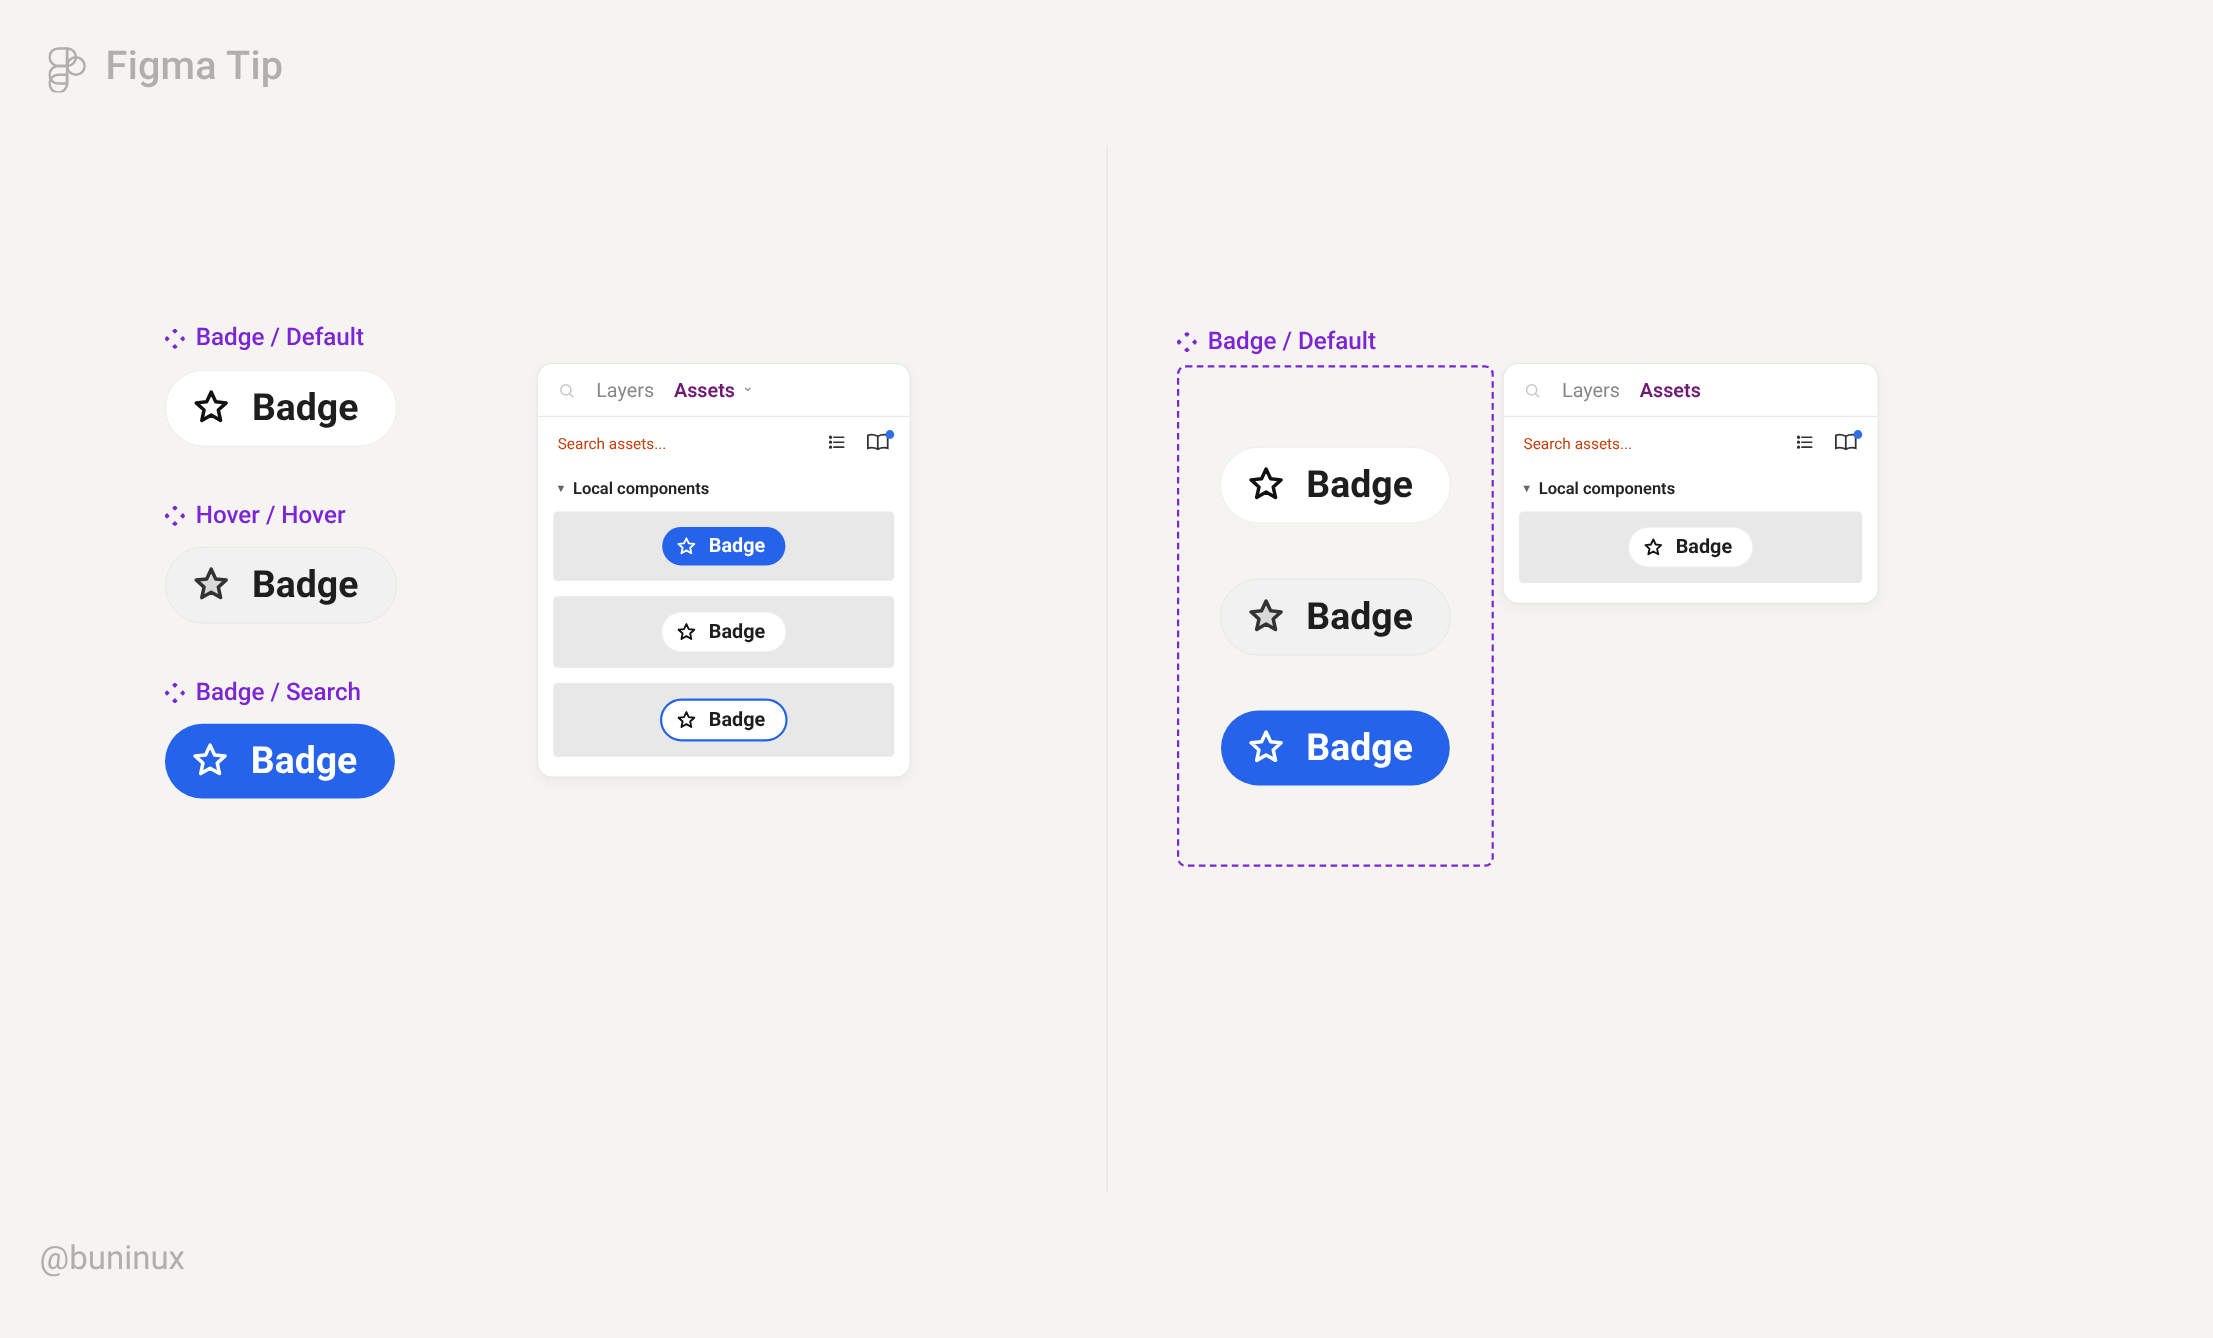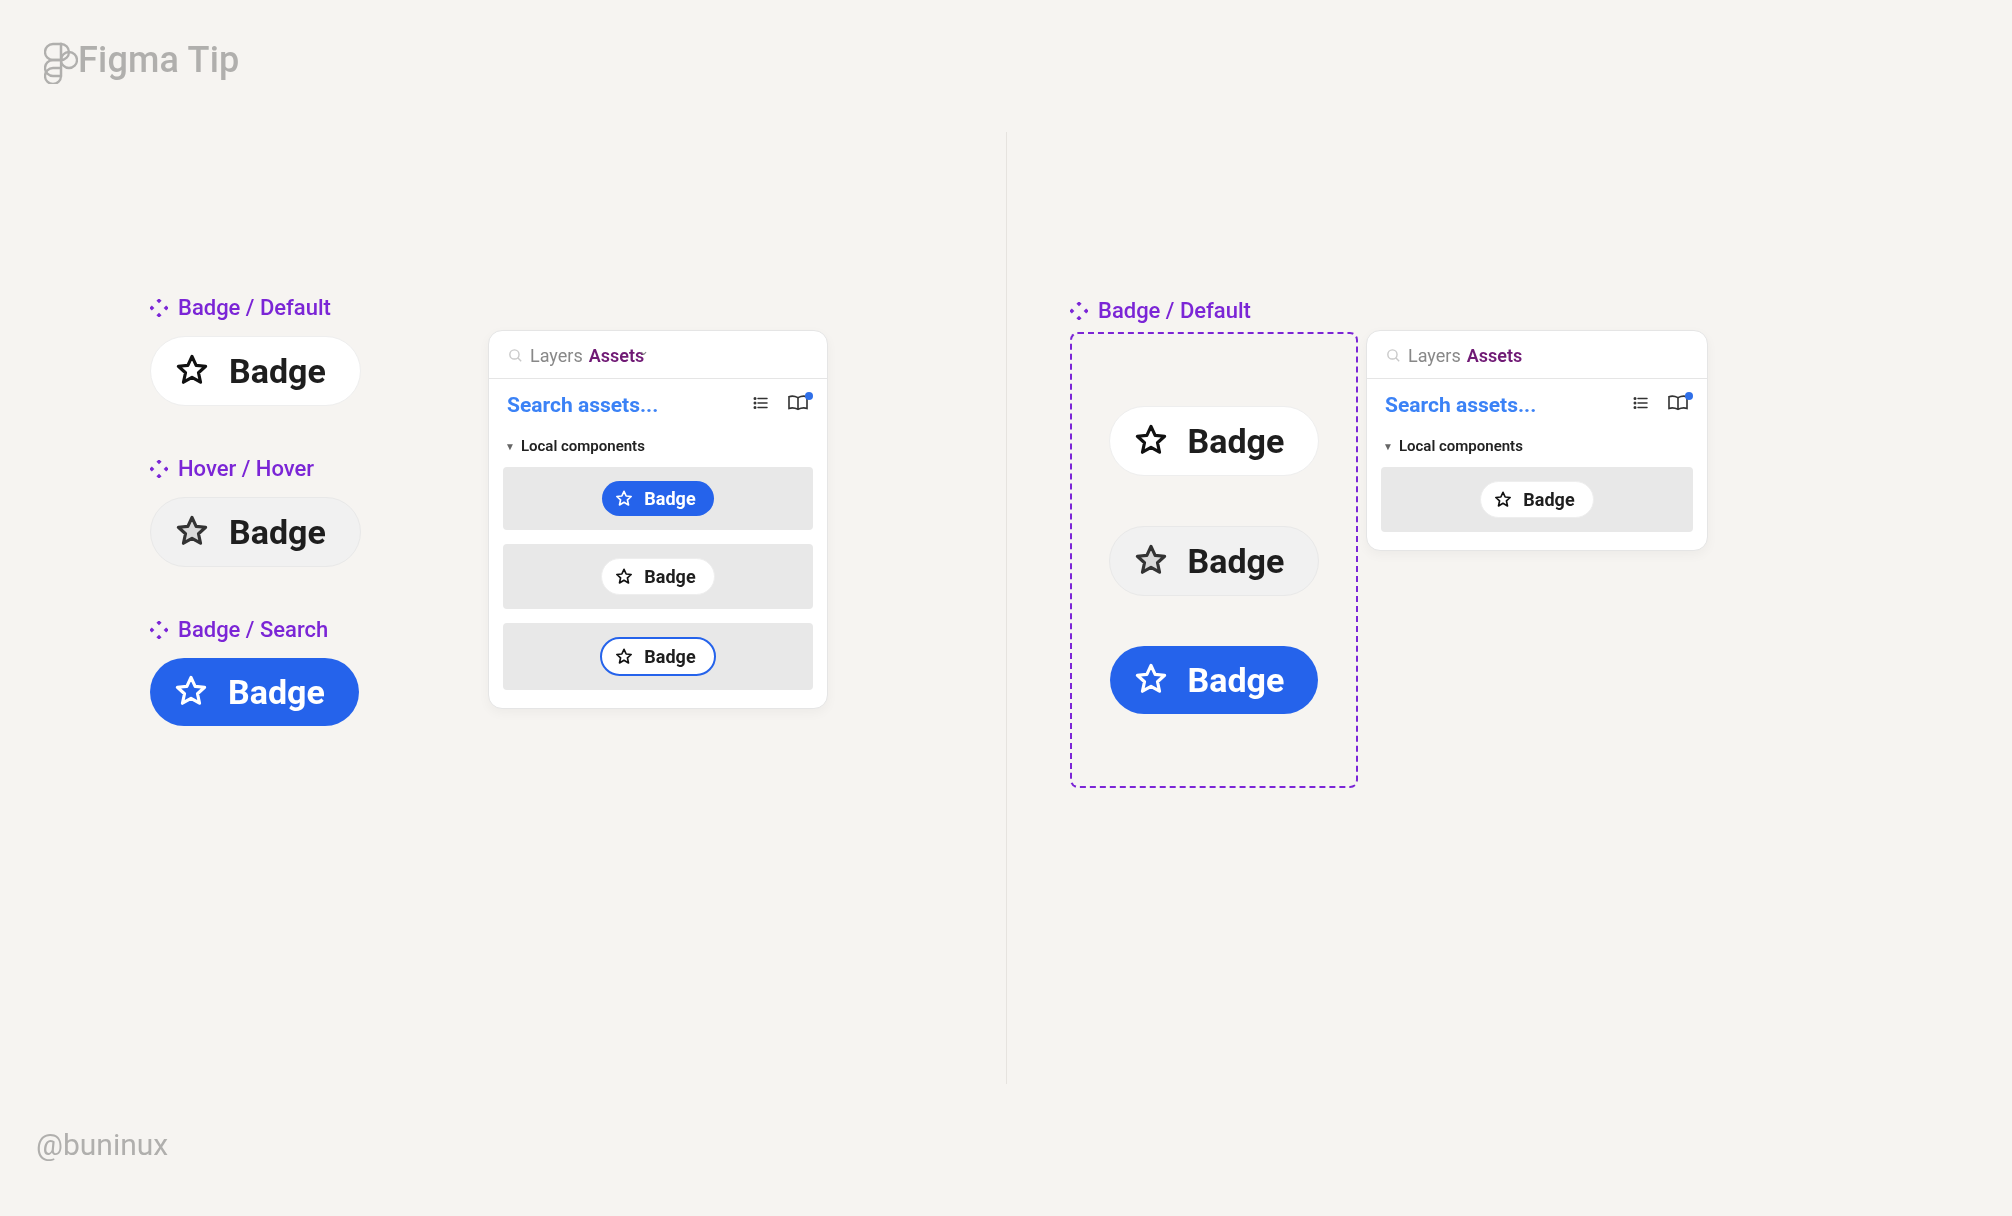--- a/index.html
+++ b/index.html
@@ -16,21 +16,21 @@
   body{
     width:2012px;height:1216px;
     background:var(--bg);
     font-family:-apple-system,BlinkMacSystemFont,"Segoe UI",Roboto,Helvetica,Arial,sans-serif;
     position:relative;overflow:hidden;
     box-sizing:border-box;
   }
   *,*:before,*:after{box-sizing:inherit;}
 
   
-  .header{display:flex;align-items:center;padding:36px 56px 0 44px;}
+  .header{display:flex;align-items:center;gap:18px;padding:36px 56px 0 44px;}
   .header svg{display:block;}
   .header .title{font-size:36px;font-weight:500;color:var(--text-grey);letter-spacing:.2px;}
 
   .footer{position:absolute;left:36px;bottom:54px;font-size:30px;color:var(--text-grey);}
 
   .divider{position:absolute;left:50%;top:132px;bottom:132px;width:1px;background:#e6e3df;}
 
   
   .stage{position:absolute;left:0;right:0;top:160px;bottom:120px;display:flex;}
   .col{width:50%;position:relative;}
@@ -48,28 +48,28 @@
   .badge.active{background:var(--blue);color:#fff;}
   .badge.outlined{background:#fff;border:2px solid var(--blue);}
 
   .comp-block{display:flex;flex-direction:column;gap:16px;align-items:flex-start;}
 
   
   .assets-panel{position:absolute;background:var(--panel-bg);border:1px solid var(--panel-border);border-radius:14px;box-shadow:0 4px 12px rgba(0,0,0,.04);}
   .assets-panel.left{left:488px;top:170px;width:340px;}
   .assets-panel.right{left:360px;top:170px;width:342px;}
 
-  .ap-tabs{display:flex;align-items:center;gap:6px;padding:14px 18px 12px;border-bottom:1px solid var(--panel-border);}
+  .ap-tabs{display:flex;align-items:center;gap:18px;padding:14px 18px 12px;border-bottom:1px solid var(--panel-border);}
   .ap-tabs .search svg{display:block;opacity:.45;}
   .ap-tabs .tab{font-size:18px;color:#888;}
   .ap-tabs .tab.active{color:#701a75;font-weight:600;}
   .ap-tabs .caret{font-size:13px;color:#888;margin-left:-12px;position:relative;top:-5px;}
 
   .ap-search{display:flex;align-items:center;justify-content:space-between;padding:14px 18px;}
-  .ap-search .placeholder{color:#3b82f6;font-size:21px;font-weight:bold;}
+  .ap-search .placeholder{color:#c2410c;font-size:14px;}
   .ap-search .tools{display:flex;align-items:center;gap:16px;}
   .ap-search .tool{position:relative;}
   .ap-search .dot{position:absolute;top:-2px;right:-4px;width:8px;height:8px;border-radius:50%;background:#2f6fe8;}
 
   .ap-section{padding:0 14px 18px;}
   .ap-sec-title{display:flex;align-items:center;gap:6px;font-size:15px;font-weight:600;color:#222;padding:6px 2px 12px;}
   .ap-sec-title .tri{font-size:10px;color:#666;}
   .ap-row{background:var(--row-bg);border-radius:4px;padding:14px 0;display:flex;justify-content:center;margin-bottom:14px;}
   .ap-row:last-child{margin-bottom:0;}
 

